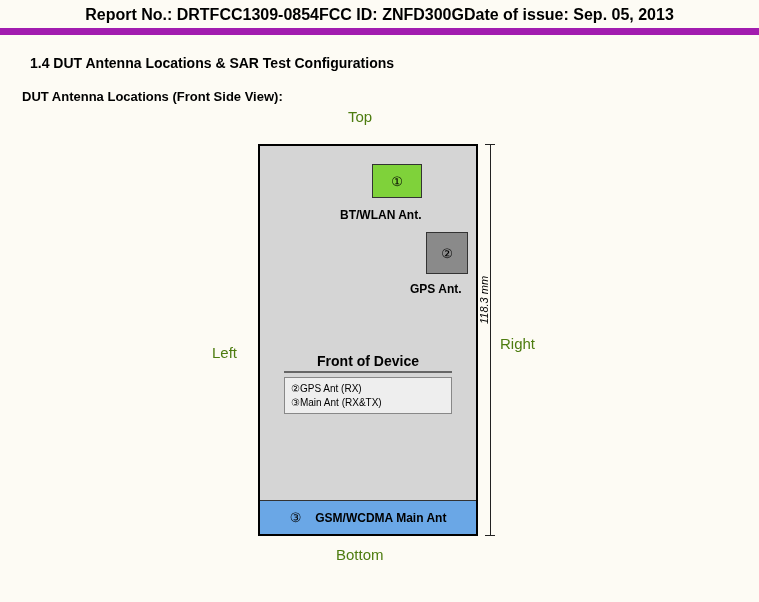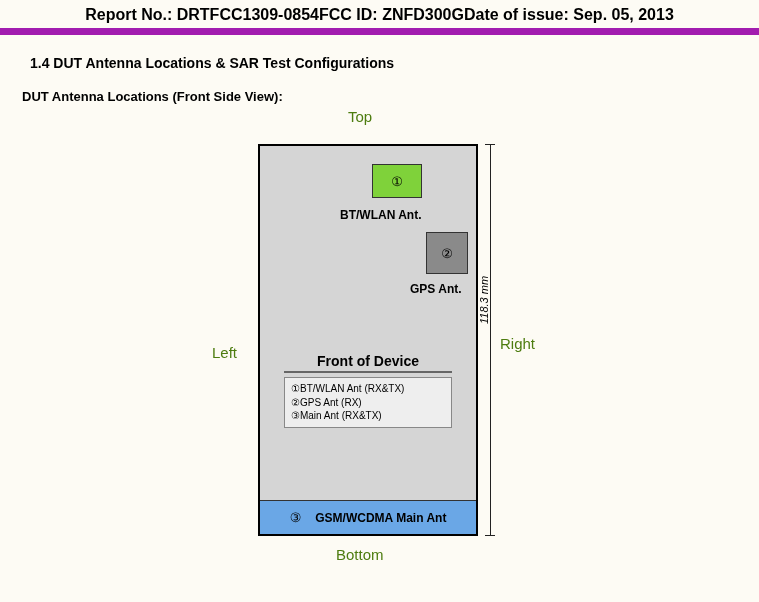--- a/index.html
+++ b/index.html
@@ -198,21 +198,20 @@
     <div class="ant1-label">BT/WLAN Ant.</div>
 
     <div class="ant-block ant2">
       <span class="circnum">②</span>
     </div>
     <div class="ant2-label">GPS Ant.</div>
 
     <div class="legend-box">
       <div class="legend-title">Front of Device</div>
       <div class="legend-inner">
-        <div>①BT/WLAN Ant (RX&amp;TX)</div>
         <div>②GPS Ant (RX)</div>
         <div>③Main Ant (RX&amp;TX)</div>
       </div>
     </div>
 
     <div class="ant-block ant3">
       <span class="num circnum">③</span>
       <span>GSM/WCDMA Main Ant</span>
     </div>
 

